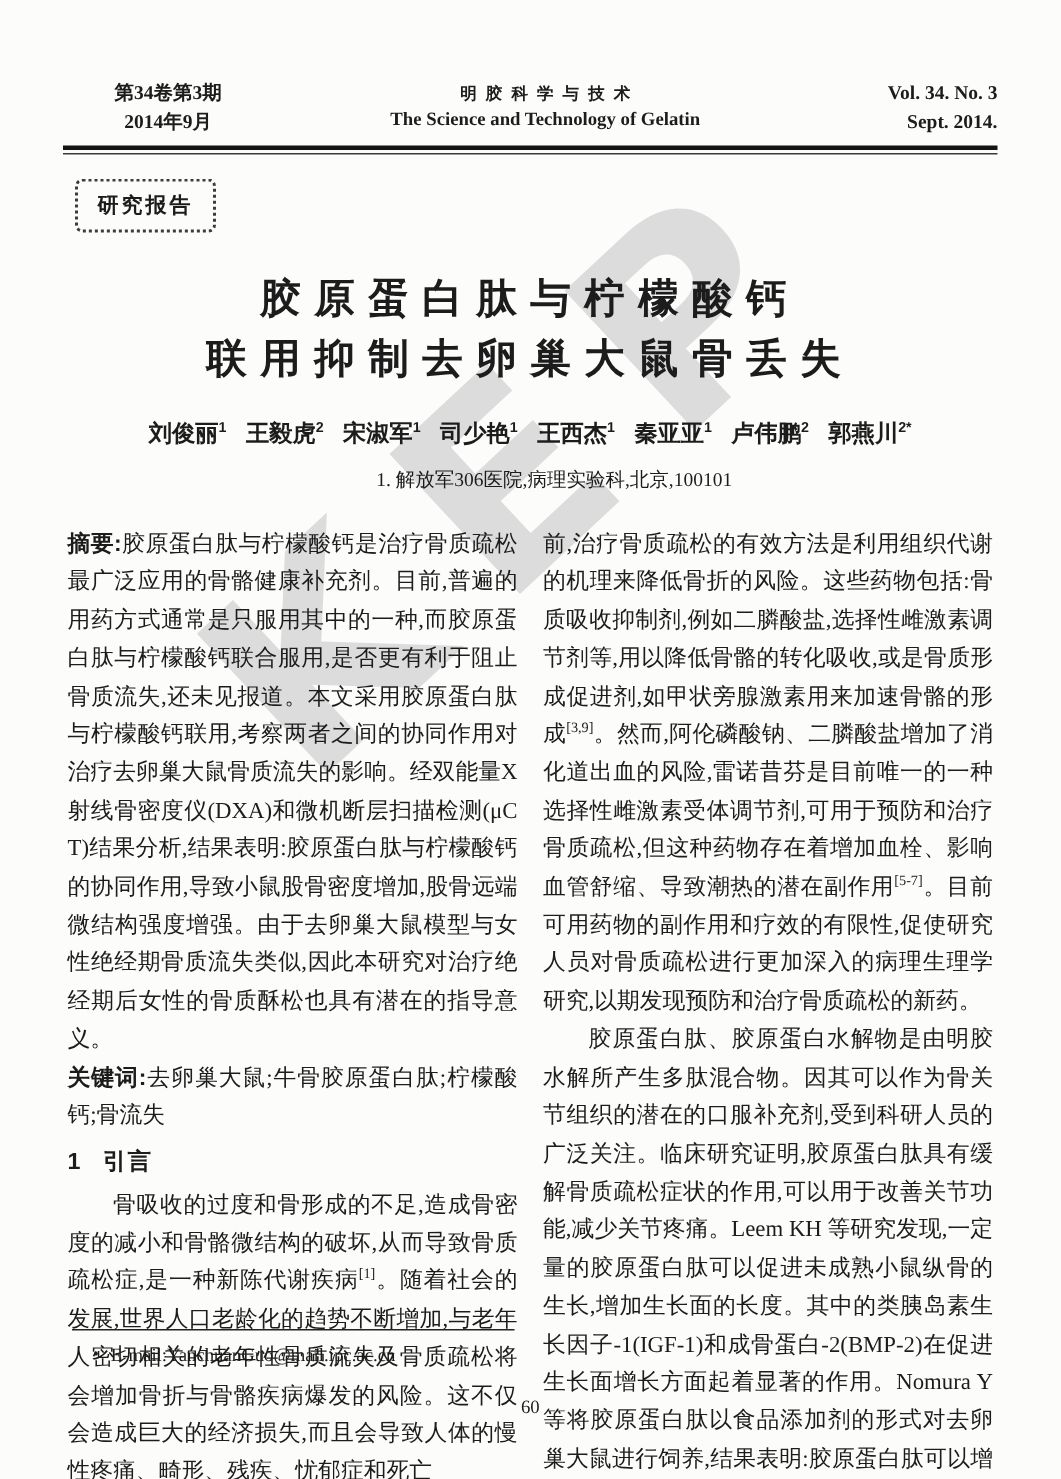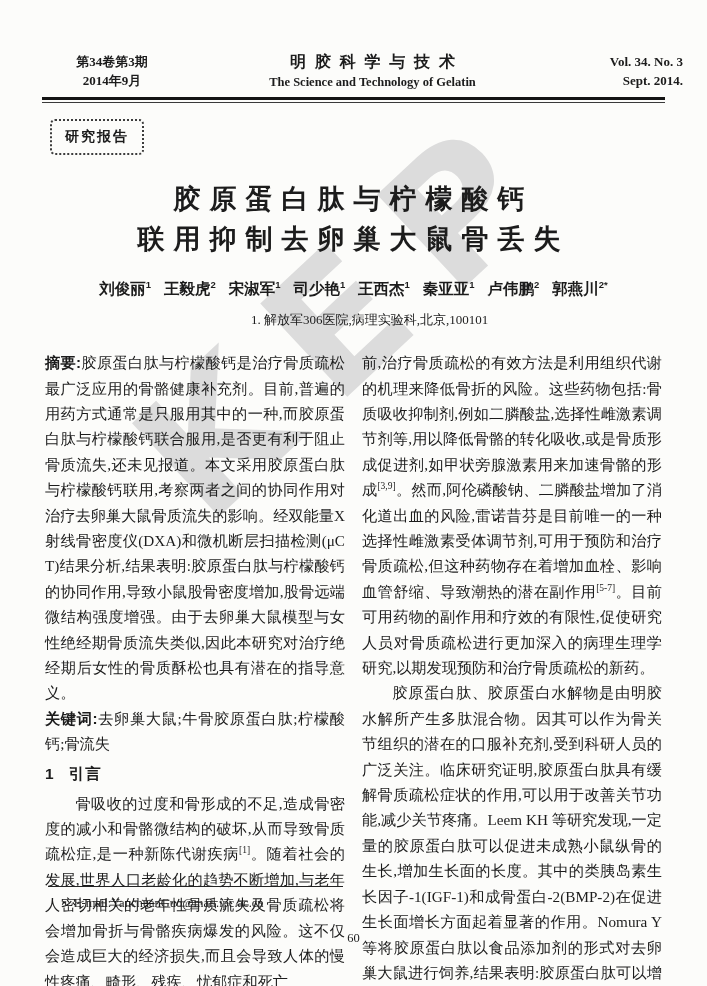--- a/index.html
+++ b/index.html
@@ -25,26 +25,26 @@
     color:#dcdcdc;
     transform:rotate(-43deg);
     z-index:0;
     user-select:none;
   }
   .content{position:relative;z-index:1;}
   
   .header{
     display:flex;
     align-items:center;
-    padding:52px 24px 0 42px;
+    padding:52px 42px 0 42px;
   }
   .hdr-left{width:140px;text-align:center;font-weight:bold;font-size:13px;line-height:19px;}
   .hdr-center{flex:1;text-align:center;}
   .hdr-right{width:120px;text-align:right;font-weight:bold;font-size:13px;line-height:19px;}
-  .journal-cn{font-size:16px;font-weight:bold;letter-spacing:0.55em;margin-left:0.55em;font-family:Liberation Sans, sans-serif;}
+  .journal-cn{font-size:11px;font-weight:bold;letter-spacing:0.55em;margin-left:0.55em;font-family:Liberation Sans, sans-serif;}
   .journal-en{font-size:12.5px;font-weight:bold;margin-top:2px;}
   .rules{margin:7px 42px 0 42px;}
   .rule-thick{border-top:3px solid #141414;}
   .rule-thin{border-top:1px solid #3a3a3a;margin-top:2px;}
   
   .stamp{
     display:inline-block;
     margin:16px 0 0 50px;
     border:2px dotted #3c3c3c;
     border-radius:5px;

